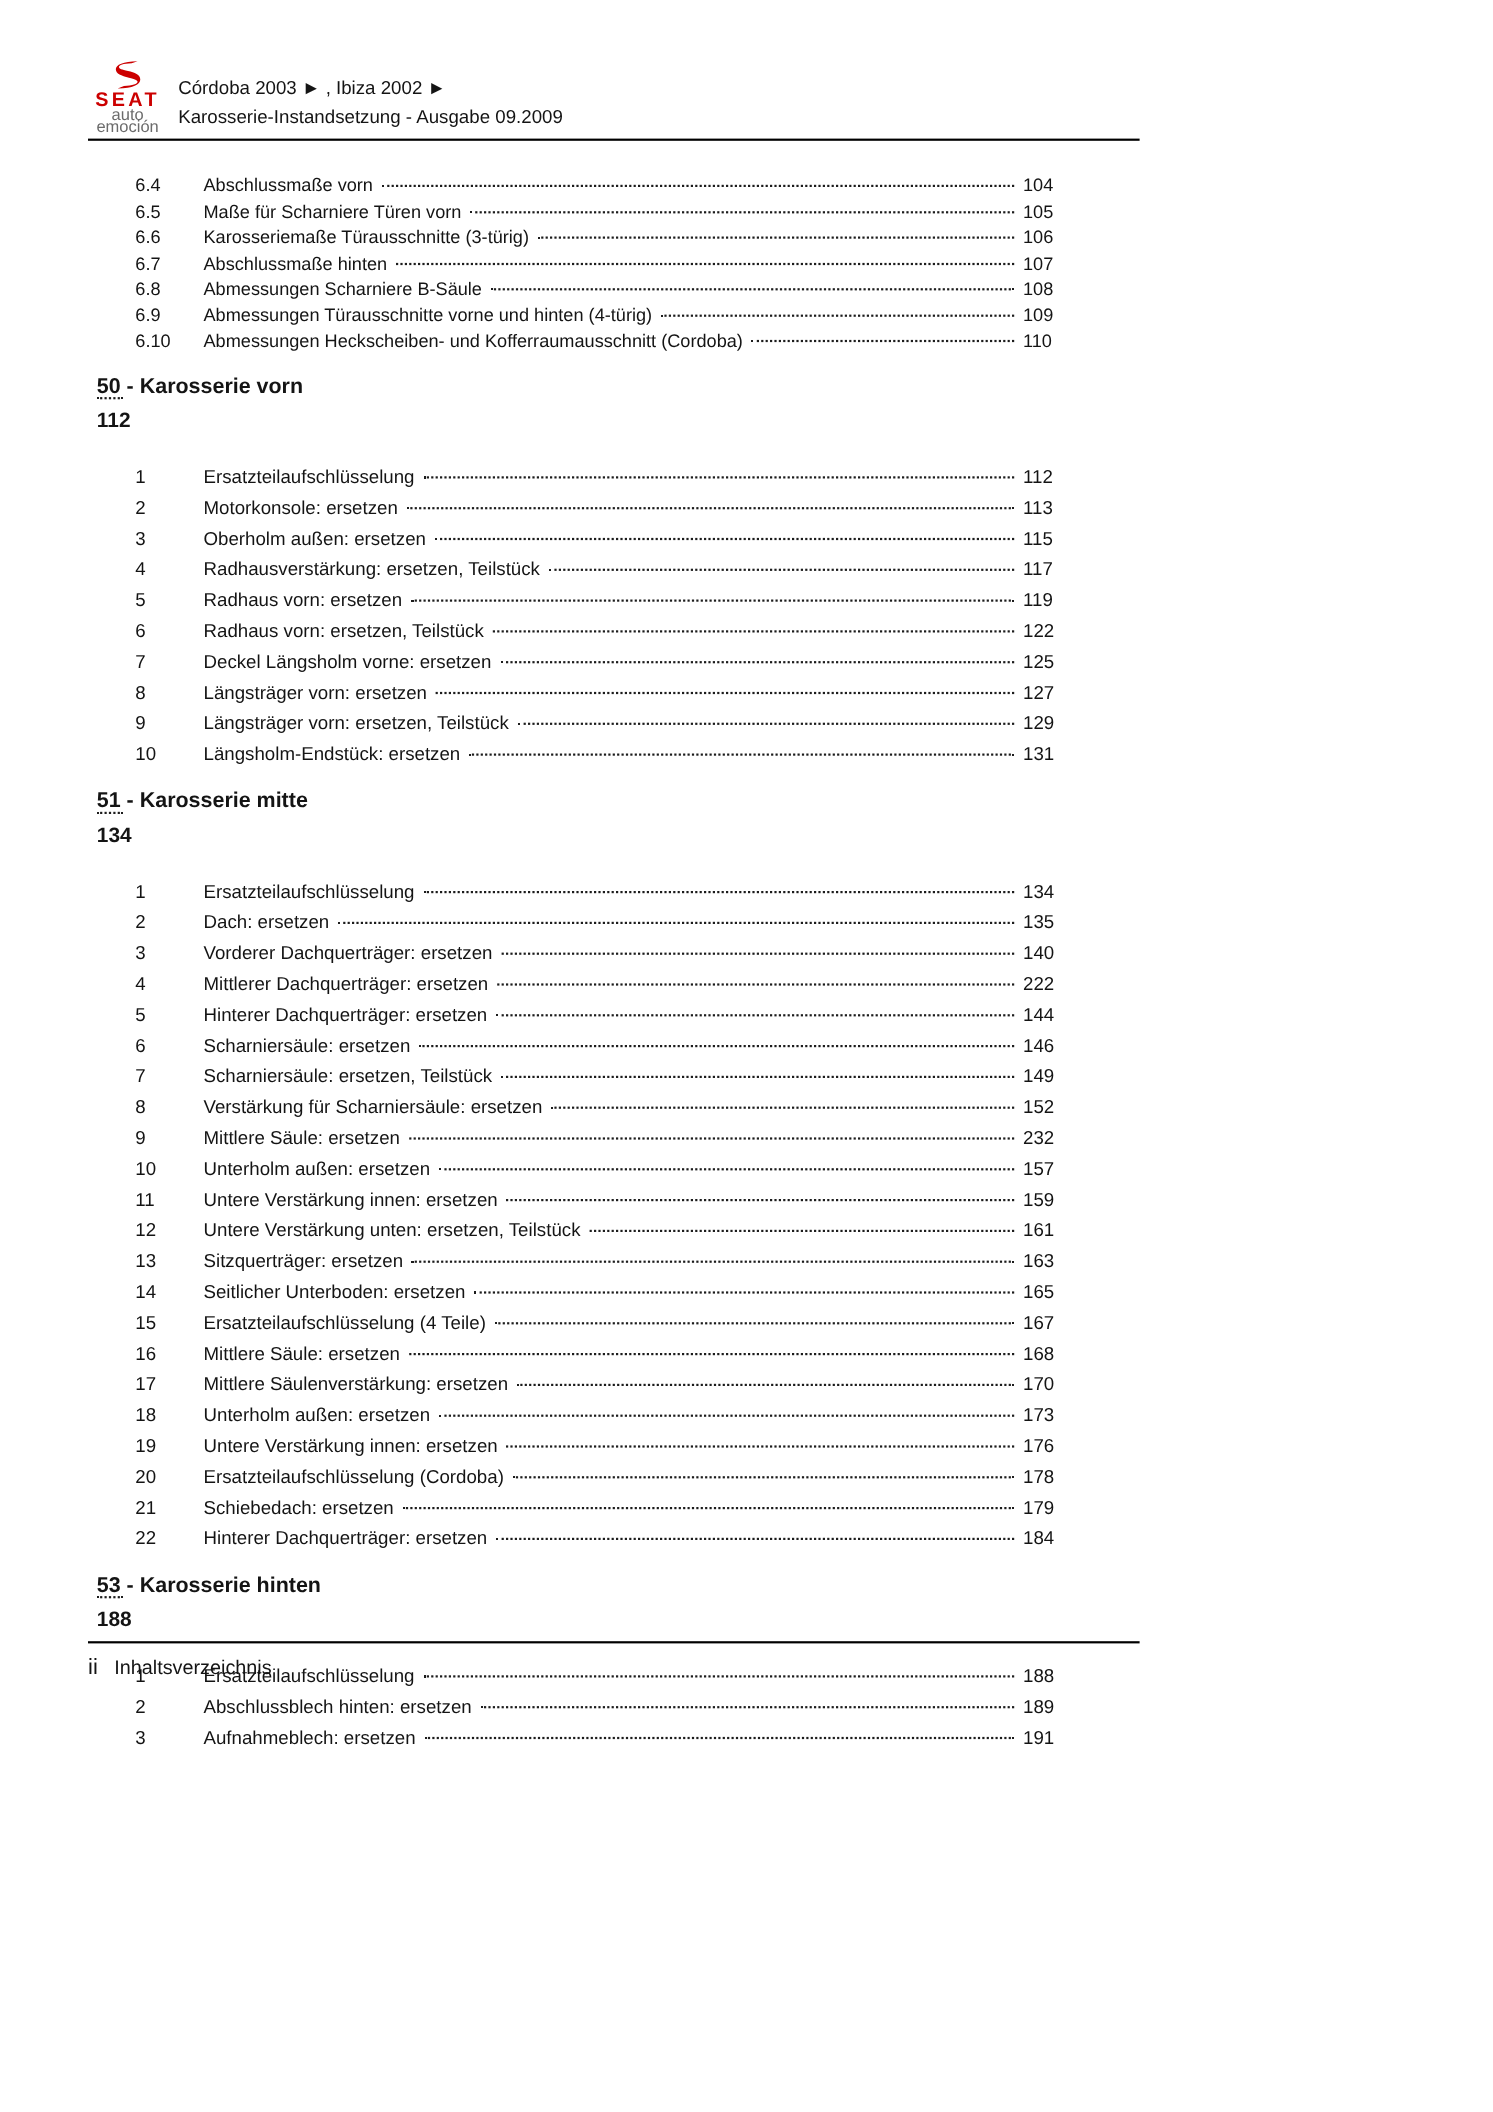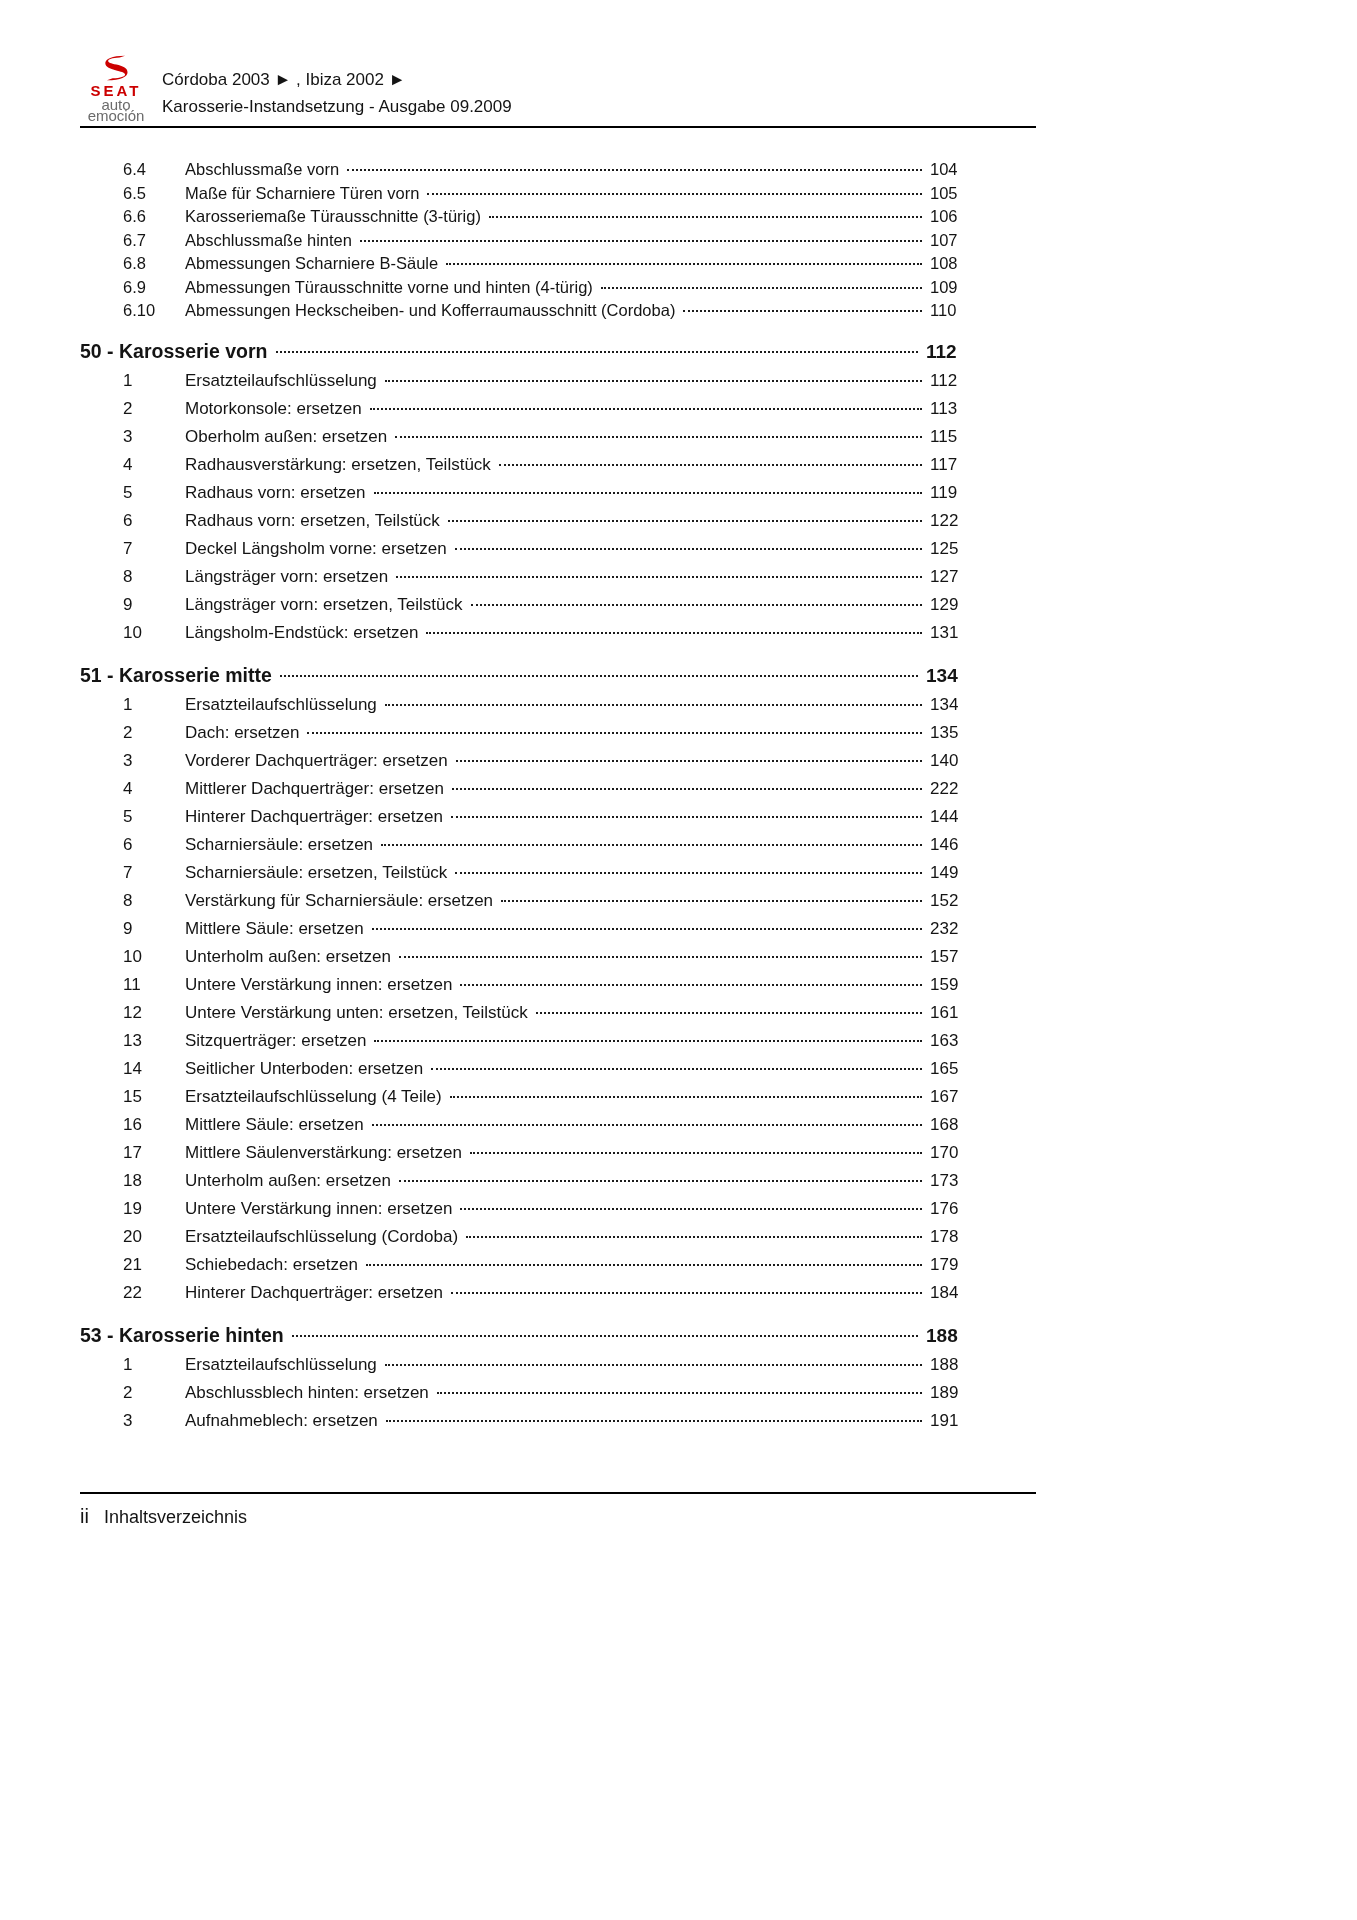--- a/index.html
+++ b/index.html
@@ -20,21 +20,21 @@
     position: absolute;
     left: 80px;
     top: 0;
     width: 956px;
   }
 
   
   .header { display: flex; align-items: flex-start; gap: 10px; padding-top: 54px; }
   .logo { width: 72px; text-align: center; flex: 0 0 72px; }
   .logo-mark { width: 34px; height: 28px; display: block; margin: 0 auto; }
-  .logo-brand { font-size: 15px; font-weight: bold; color: #cc0000; letter-spacing: 3px; line-height: 17px; }
+  .logo-brand { font-size: 18px; font-weight: bold; color: #cc0000; letter-spacing: 3px; line-height: 17px; }
   .logo-tagline { font-size: 15px; color: #6b6b6b; line-height: 11px; }
   .header-text { padding-top: 12px; font-size: 17px; line-height: 27px; }
   .header-rule { border: 0; border-top: 2px solid #000; margin-top: 5px; }
 
   
   .toc { margin-top: 30px; }
 
   .toc-entry-row {
     display: flex; align-items: baseline;
     font-size: 17px; line-height: 28px;
@@ -50,20 +50,21 @@
     border-bottom: 2.4px dotted #1c1c1c;
     transform: translateY(-4px);
   }
   .toc-page { flex: 0 0 48px; text-align: left; }
 
   .toc-heading-row {
     display: flex; align-items: baseline;
     font-size: 19.5px; font-weight: bold; line-height: 30px;
     margin-top: 13px;
     padding-right: 58px;
+    flex-direction: column;
   }
   .toc-heading-row .toc-page { flex: 0 0 52px; font-size: 19px; }
   .toc-heading-row .leader { border-bottom-width: 2.6px; transform: translateY(-5px); }
 
   
   .footer { position: absolute; left: 80px; top: 1492px; width: 956px; }
   .footer-rule { border: 0; border-top: 2px solid #000; }
   .footer-row { display: flex; align-items: baseline; gap: 15px; margin-top: 5px; }
   .footer-page { font-size: 20px; line-height: 34px; }
   .footer-label { font-size: 18px; }

